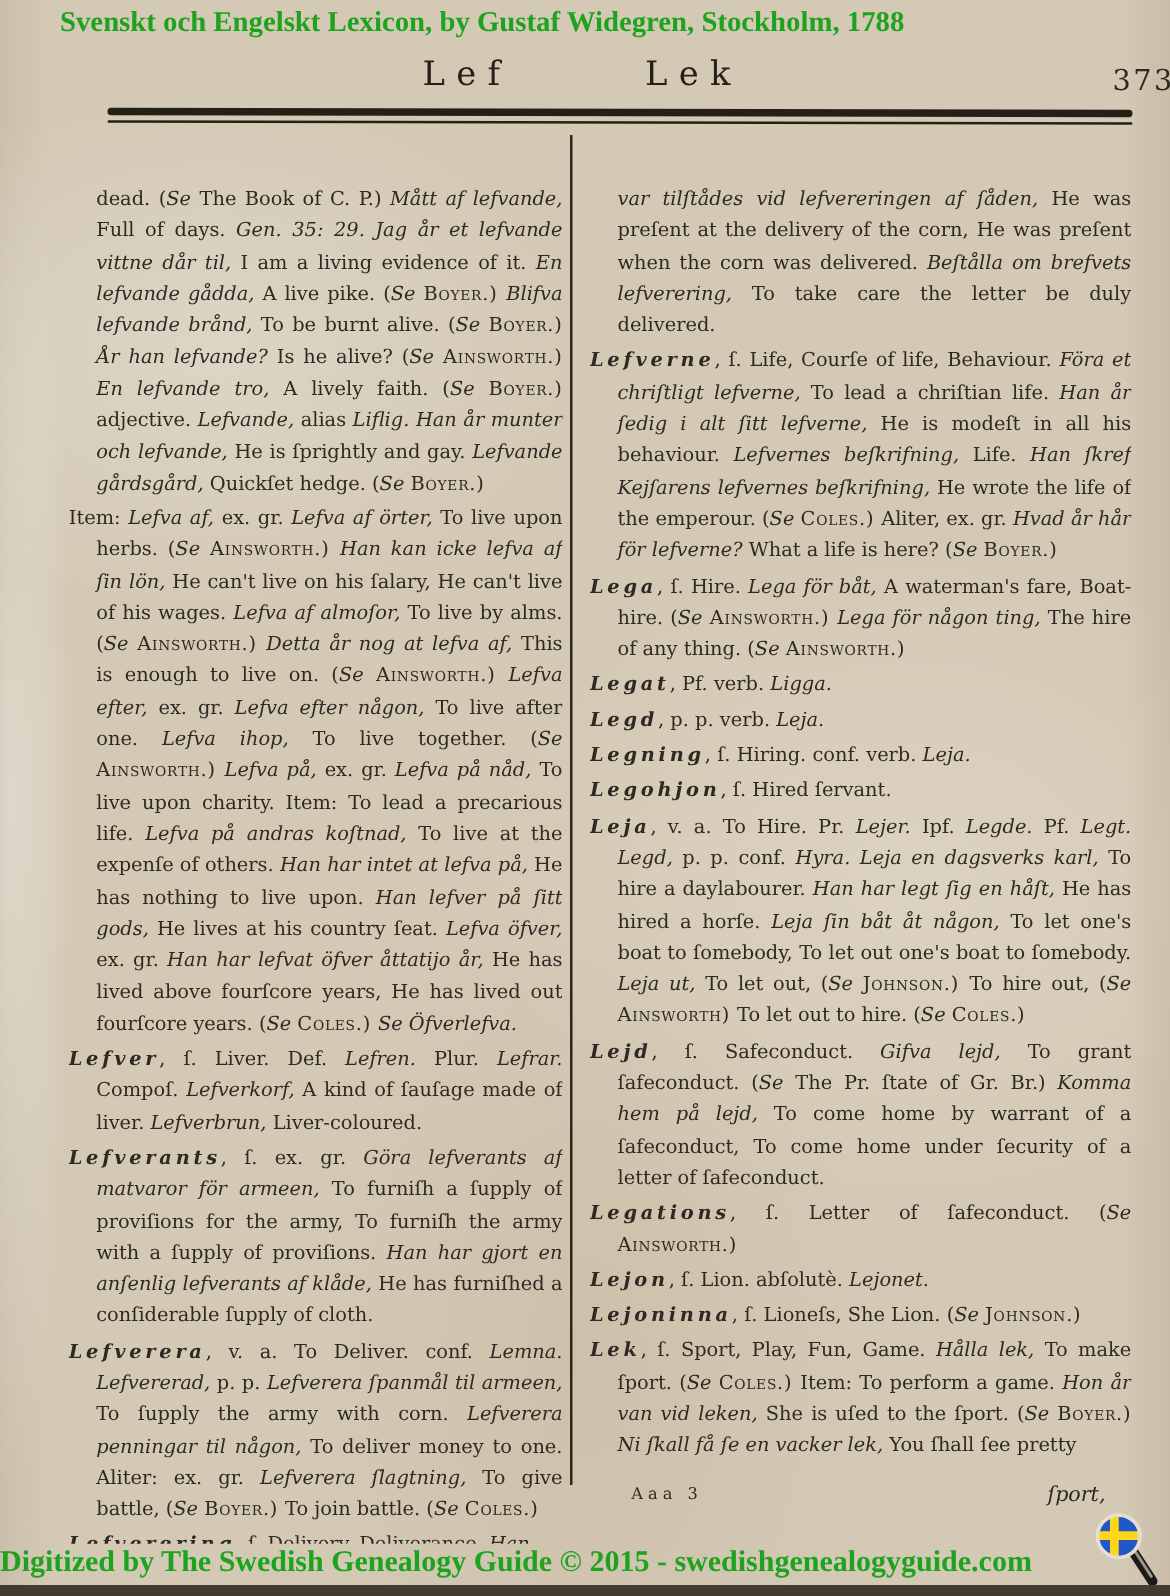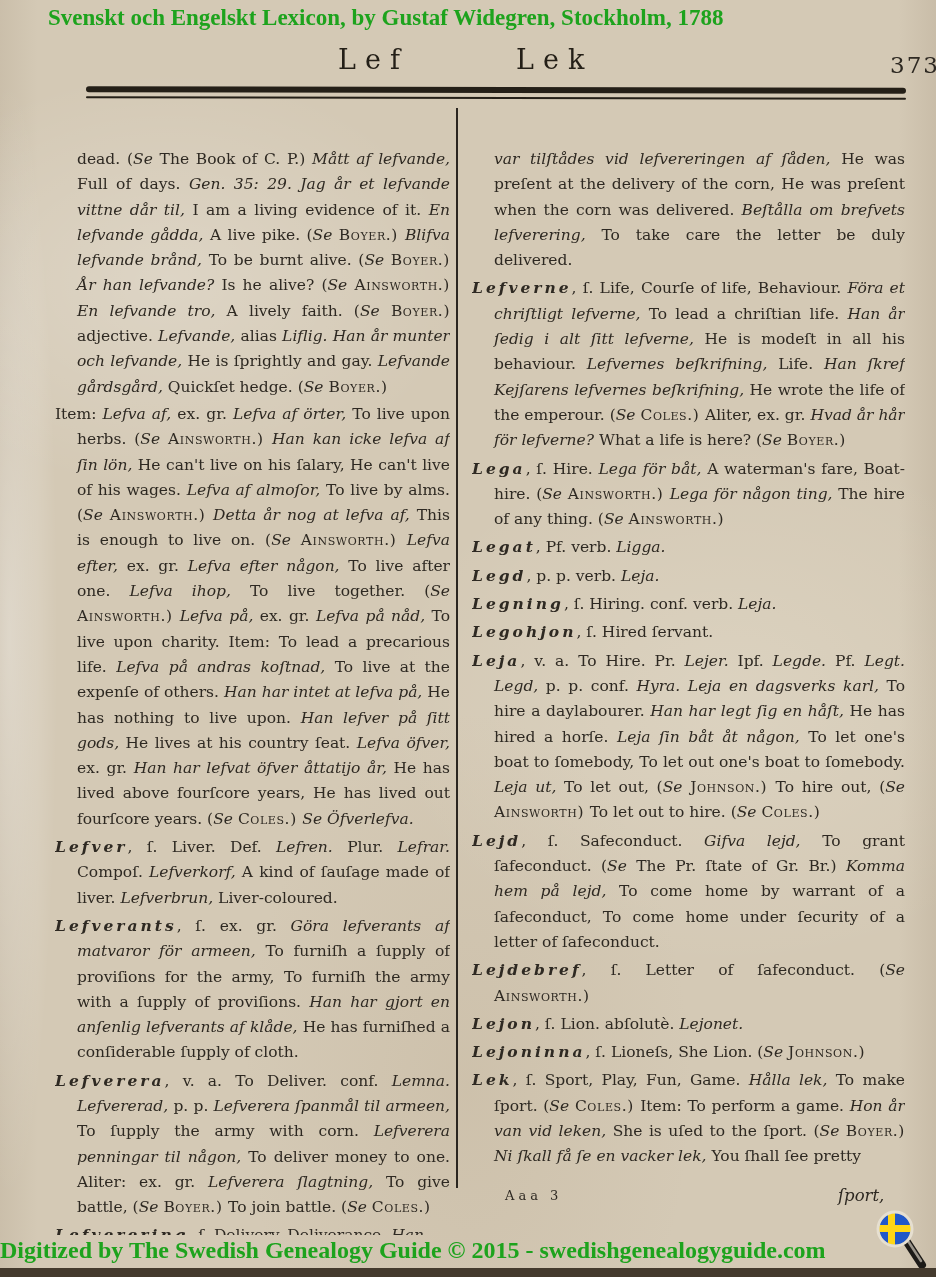--- a/index.html
+++ b/index.html
@@ -75,21 +75,21 @@
   <div class="col col-right" id="col-right">
       <p class="para cont"><span class="run-i">var tilſtådes vid lefvereringen af ſåden, </span><span class="run-r">He was preſent at the delivery of the corn, He was preſent when the corn was delivered. </span><span class="run-i">Beſtålla om brefvets lefverering, </span><span class="run-r">To take care the letter be duly delivered.</span></p>
       <p class="para entry"><span class="run-hw">Lefverne</span><span class="run-r">, ſ. Life, Courſe of life, Behaviour. </span><span class="run-i">Föra et chriſtligt lefverne, </span><span class="run-r">To lead a chriſtian life. </span><span class="run-i">Han år ſedig i alt ſitt lefverne, </span><span class="run-r">He is modeſt in all his behaviour. </span><span class="run-i">Lefvernes beſkrifning, </span><span class="run-r">Life. </span><span class="run-i">Han ſkref Kejſarens lefvernes beſkrifning, </span><span class="run-r">He wrote the life of the emperour. (</span><span class="run-i">Se </span><span class="run-sc">Coles.) </span><span class="run-r">Aliter, ex. gr. </span><span class="run-i">Hvad år hår för lefverne? </span><span class="run-r">What a life is here? (</span><span class="run-i">Se </span><span class="run-sc">Boyer.)</span></p>
       <p class="para entry"><span class="run-hw">Lega</span><span class="run-r">, ſ. Hire. </span><span class="run-i">Lega för båt, </span><span class="run-r">A waterman's fare, Boat-hire. (</span><span class="run-i">Se </span><span class="run-sc">Ainsworth.) </span><span class="run-i">Lega för någon ting, </span><span class="run-r">The hire of any thing. (</span><span class="run-i">Se </span><span class="run-sc">Ainsworth.)</span></p>
       <p class="para entry"><span class="run-hw">Legat</span><span class="run-r">, Pf. verb. </span><span class="run-i">Ligga.</span></p>
       <p class="para entry"><span class="run-hw">Legd</span><span class="run-r">, p. p. verb. </span><span class="run-i">Leja.</span></p>
       <p class="para entry"><span class="run-hw">Legning</span><span class="run-r">, ſ. Hiring. conf. verb. </span><span class="run-i">Leja.</span></p>
       <p class="para entry"><span class="run-hw">Legohjon</span><span class="run-r">, ſ. Hired ſervant.</span></p>
       <p class="para entry"><span class="run-hw">Leja</span><span class="run-r">, v. a. To Hire. Pr. </span><span class="run-i">Lejer. </span><span class="run-r">Ipf. </span><span class="run-i">Legde. </span><span class="run-r">Pf. </span><span class="run-i">Legt. Legd, </span><span class="run-r">p. p. conf. </span><span class="run-i">Hyra. Leja en dagsverks karl, </span><span class="run-r">To hire a daylabourer. </span><span class="run-i">Han har legt ſig en håſt, </span><span class="run-r">He has hired a horſe. </span><span class="run-i">Leja ſin båt åt någon, </span><span class="run-r">To let one's boat to ſomebody, To let out one's boat to ſomebody. </span><span class="run-i">Leja ut, </span><span class="run-r">To let out, (</span><span class="run-i">Se </span><span class="run-sc">Johnson.) </span><span class="run-r">To hire out, (</span><span class="run-i">Se </span><span class="run-sc">Ainsworth) </span><span class="run-r">To let out to hire. (</span><span class="run-i">Se </span><span class="run-sc">Coles.)</span></p>
       <p class="para entry"><span class="run-hw">Lejd</span><span class="run-r">, ſ. Safeconduct. </span><span class="run-i">Gifva lejd, </span><span class="run-r">To grant ſafeconduct. (</span><span class="run-i">Se </span><span class="run-r">The Pr. ſtate of Gr. Br.) </span><span class="run-i">Komma hem på lejd, </span><span class="run-r">To come home by warrant of a ſafeconduct, To come home under ſecurity of a letter of ſafeconduct.</span></p>
-      <p class="para entry"><span class="run-hw">Lejdebref</span><span class="run-r">, ſ. Letter of ſafeconduct. (</span><span class="run-i">Se </span><span class="run-sc">Ainsworth.)</span></p>
+      <p class="para entry"><span class="run-hw">Legations</span><span class="run-r">, ſ. Letter of ſafeconduct. (</span><span class="run-i">Se </span><span class="run-sc">Ainsworth.)</span></p>
       <p class="para entry"><span class="run-hw">Lejon</span><span class="run-r">, ſ. Lion. abſolutè. </span><span class="run-i">Lejonet.</span></p>
       <p class="para entry"><span class="run-hw">Lejoninna</span><span class="run-r">, ſ. Lioneſs, She Lion. (</span><span class="run-i">Se </span><span class="run-sc">Johnson.)</span></p>
       <p class="para entry"><span class="run-hw">Lek</span><span class="run-r">, ſ. Sport, Play, Fun, Game. </span><span class="run-i">Hålla lek, </span><span class="run-r">To make ſport. (</span><span class="run-i">Se </span><span class="run-sc">Coles.) </span><span class="run-r">Item: To perform a game. </span><span class="run-i">Hon år van vid leken, </span><span class="run-r">She is uſed to the ſport. (</span><span class="run-i">Se </span><span class="run-sc">Boyer.) </span><span class="run-i">Ni ſkall få ſe en vacker lek, </span><span class="run-r">You ſhall ſee pretty</span></p>
     </div>
 
   <div class="sig-mark">Aaa 3</div>
   <div class="catchword">ſport,</div>
 
   <div class="banner-bottom">Digitized by The Swedish Genealogy Guide © 2015 - swedishgenealogyguide.com</div>
 

